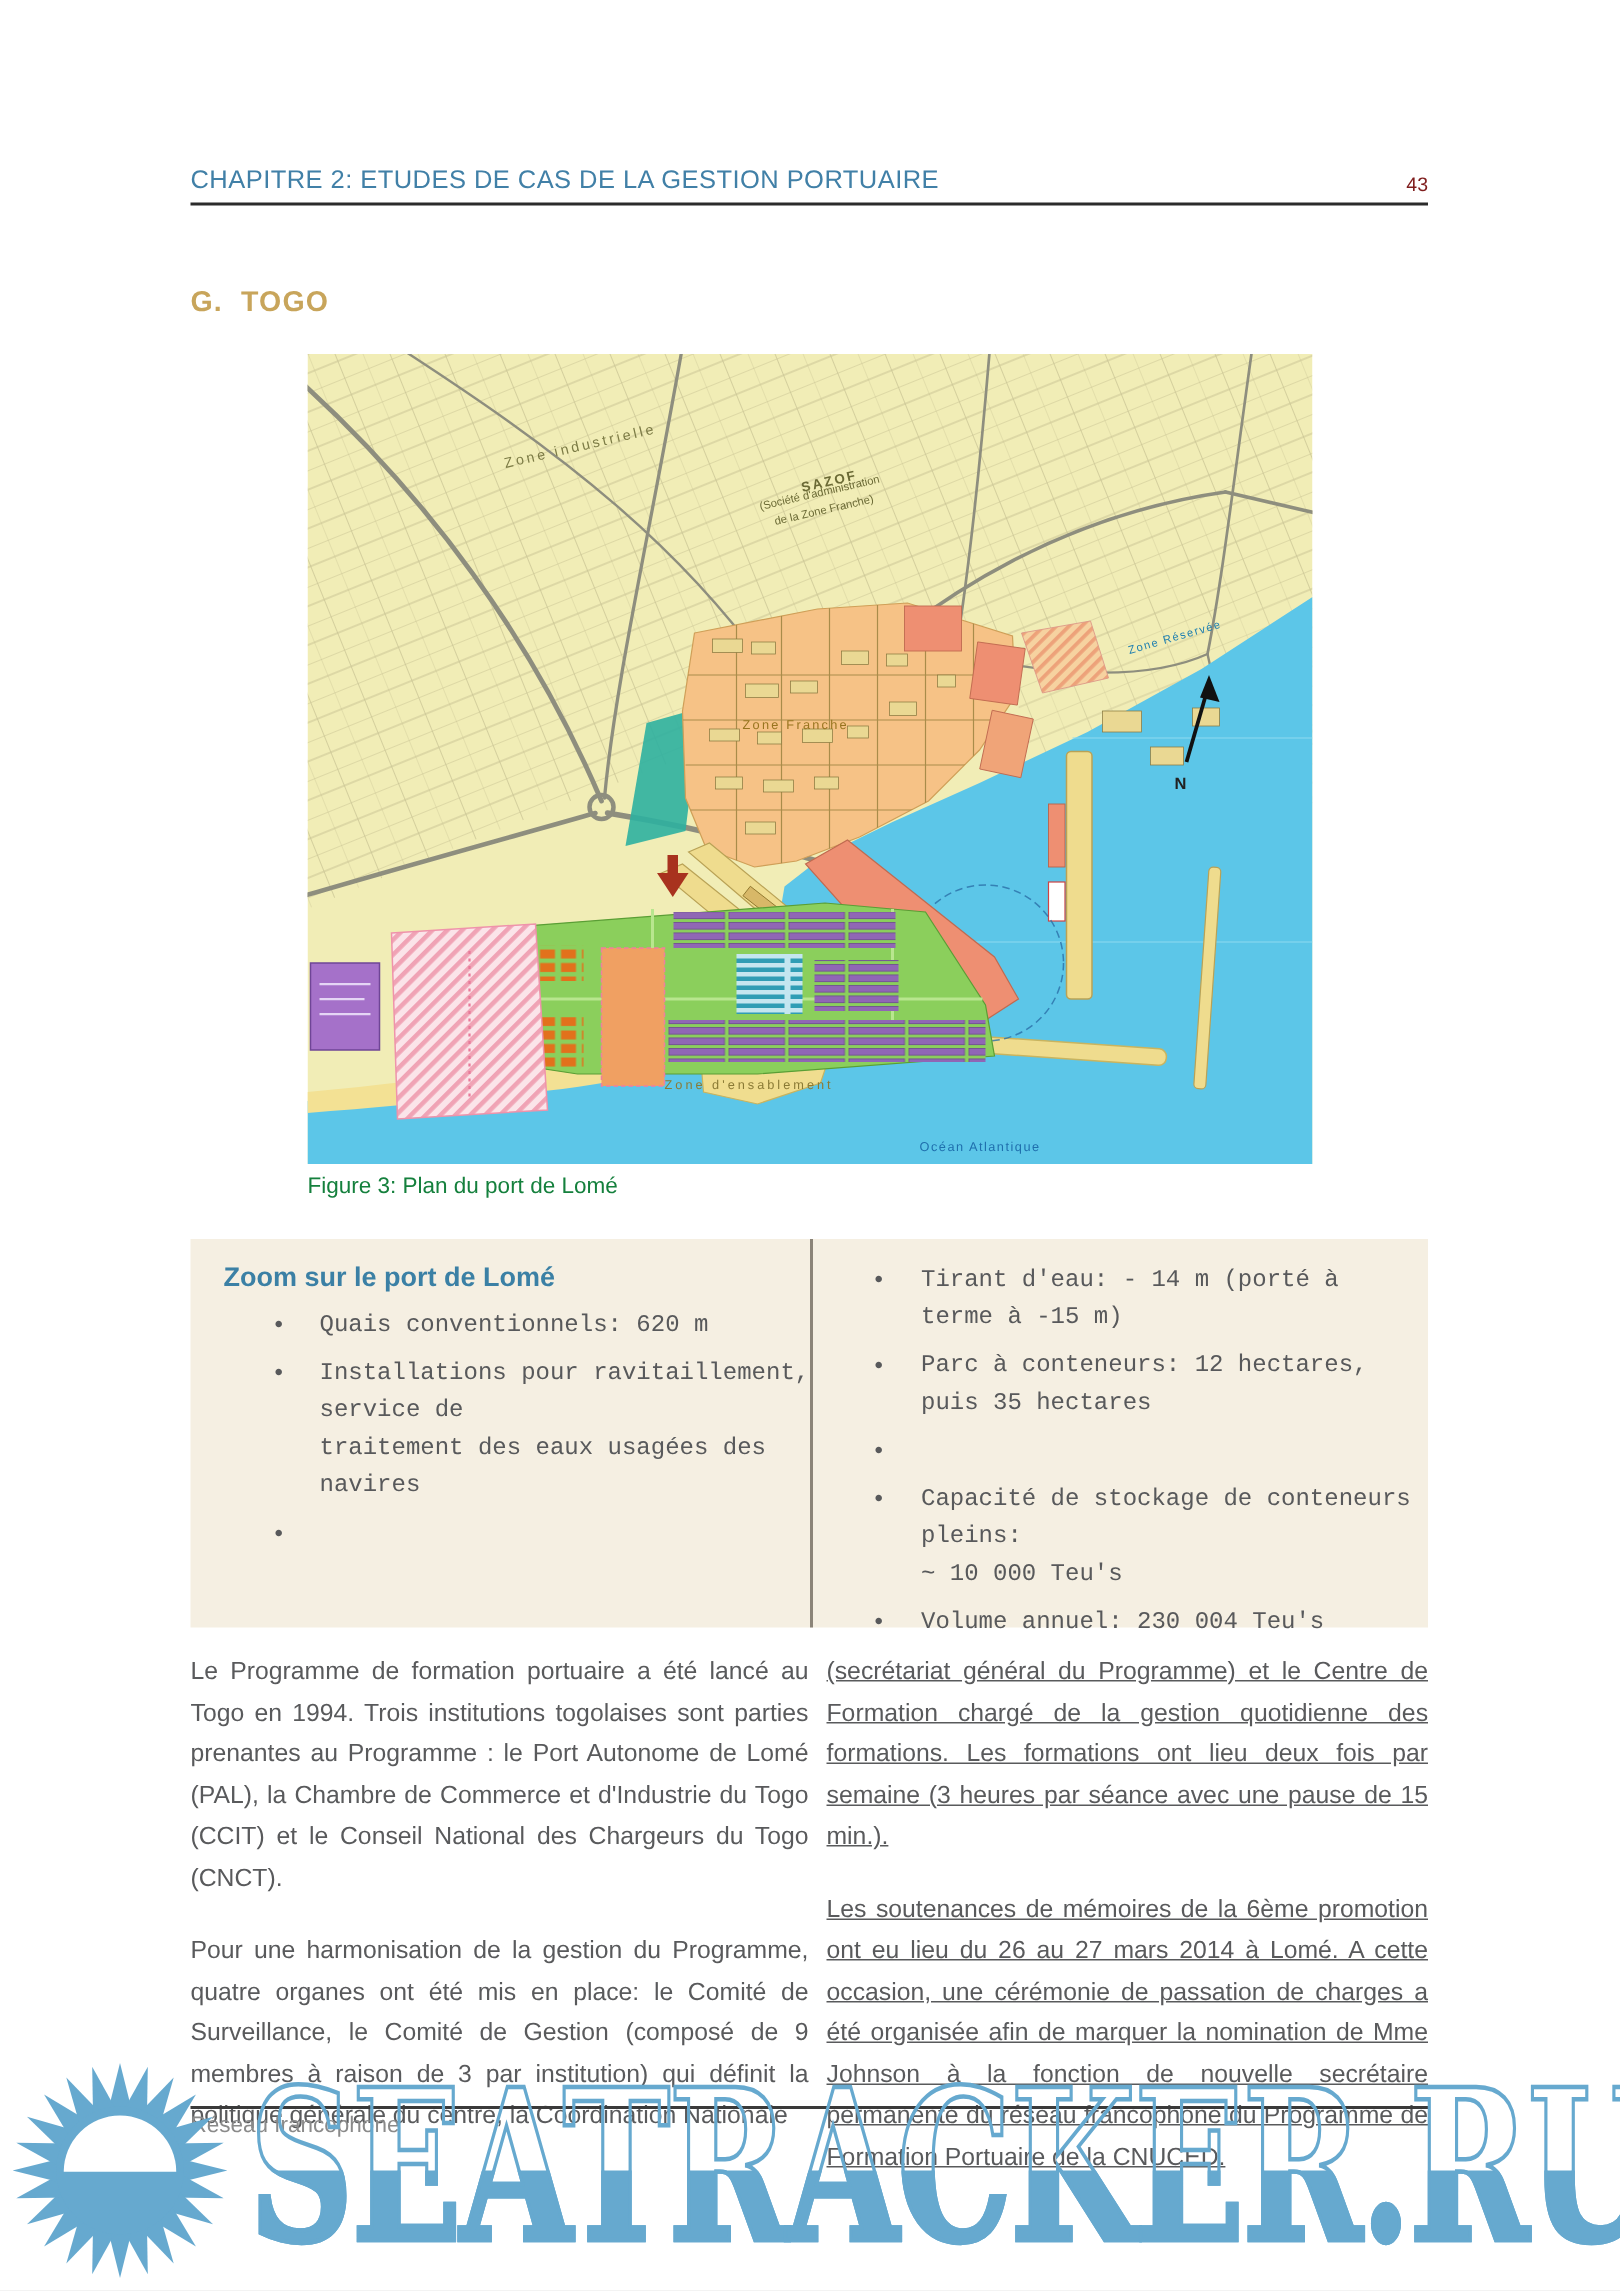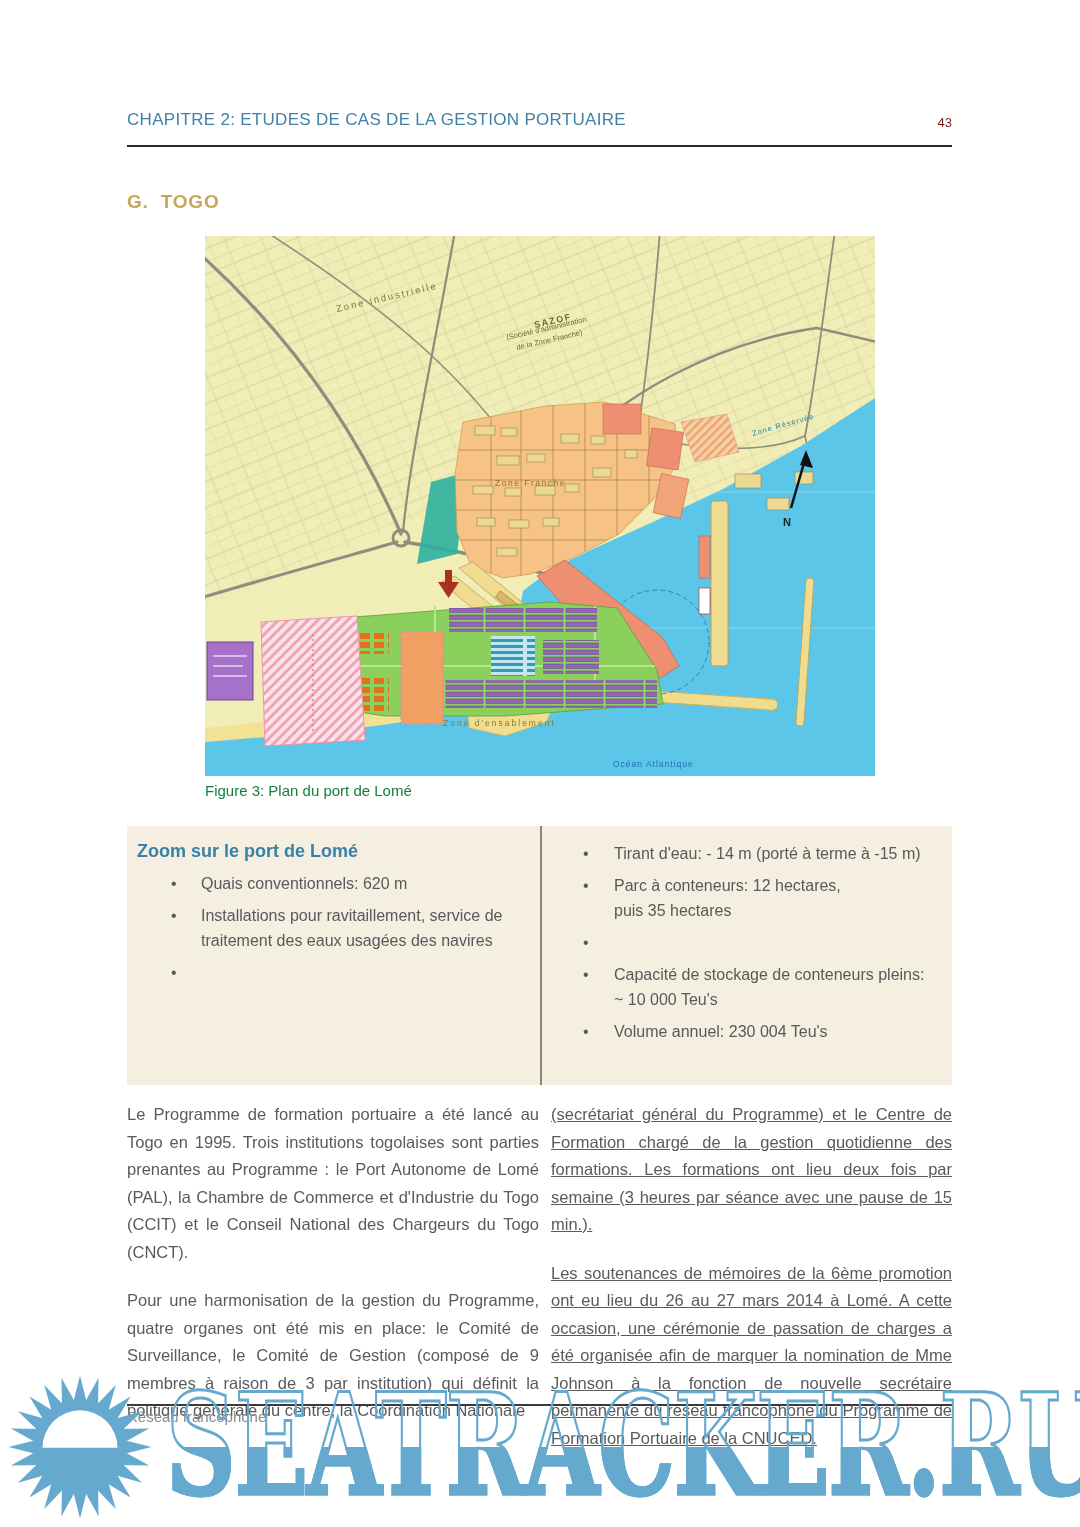--- a/index.html
+++ b/index.html
@@ -1,40 +1,40 @@
 <!DOCTYPE html>
 <html><head>
 <meta charset="utf-8">
 <style>
   html,body{margin:0;padding:0;background:#e9e9e9;}
   .page{position:relative;width:1080px;height:1527px;margin:0 auto;background:#ffffff;
         overflow:hidden;font-family:"Liberation Sans",sans-serif;}
   
   .hdr{position:absolute;left:127px;width:825px;top:110px;border-bottom:2px solid #2b2b2b;
-       padding-bottom:15px;display:flex;justify-content:space-between;align-items:flex-end;}
+       padding-bottom:5px;display:flex;justify-content:space-between;align-items:flex-end;}
   .hdr-title{font-size:17px;color:#4180a7;letter-spacing:.3px;}
   .hdr-page{font-size:13px;color:#7f1d1d;}
   
   .section-title{position:absolute;left:127px;top:191px;font-size:19px;font-weight:bold;
        color:#c8a55b;letter-spacing:.8px;}
   .section-title .gap{display:inline-block;width:12px;}
   
   .figure{position:absolute;left:205px;top:236px;width:670px;height:540px;}
   .caption{position:absolute;left:205px;top:782px;font-size:15px;color:#15803d;}
   
   .infobox{position:absolute;left:127px;top:826px;width:825px;height:259px;background:#f5efe2;}
   .infobox .divider{position:absolute;left:413px;top:0;bottom:0;width:2px;background:#8b8478;}
-  .col-l{position:absolute;left:10px;top:6px;width:395px;}
+  .col-l{position:absolute;left:22px;top:6px;width:395px;}
   .col-r{position:absolute;left:432px;top:8px;width:388px;}
   .box-h{font-size:18px;font-weight:bold;color:#3b80a5;line-height:26px;margin:6px 0 6px;}
   ul.blist{list-style:none;margin:0;padding:0;}
   ul.blist li{display:flex;font-size:16px;color:#58595b;line-height:25px;margin:7px 0;}
   .col-l .dot{flex:none;width:30px;margin-left:34px;text-align:left;color:#58595b;}
   .col-r .dot{flex:none;width:31px;margin-left:24px;text-align:left;color:#58595b;}
-  .btxt{white-space:pre-line;}
+  .btxt{white-space:pre-line;font-family:Liberation Mono, monospace;}
   
   .bodycol{position:absolute;top:1101px;font-size:16.5px;color:#595a5c;line-height:27.5px;
        text-align:justify;}
   .bodycol p{margin:0 0 21px;}
   #body-left{left:127px;width:412px;}
   #body-right{left:551px;width:401px;text-decoration:underline;}
   
   .footline{position:absolute;left:127px;width:825px;top:1404px;border-top:2px solid #3a3a3a;height:0;}
   .footnet{position:absolute;left:127px;top:1408px;font-size:15px;color:#8a8a8a;}
   
@@ -247,21 +247,21 @@
           </li>
         <li>
             <span class="dot">•</span>
             <span class="btxt">Volume annuel: 230 004 Teu's</span>
           </li>
       </ul>
     </div>
   </div>
 
   <div class="bodycol" id="body-left">
-    <p>Le Programme de formation portuaire a été lancé au Togo en 1995. Trois institutions togolaises sont parties prenantes au Programme : le Port Autonome de Lomé (PAL), la Chambre de Commerce et d'Industrie du Togo (CCIT) et le Conseil National des Chargeurs du Togo (CNCT).</p>
+    <p>Le Programme de formation portuaire a été lancé au Togo en 1994. Trois institutions togolaises sont parties prenantes au Programme : le Port Autonome de Lomé (PAL), la Chambre de Commerce et d'Industrie du Togo (CCIT) et le Conseil National des Chargeurs du Togo (CNCT).</p>
     <p>Pour une harmonisation de la gestion du Programme, quatre organes ont été mis en place: le Comité de Surveillance, le Comité de Gestion (composé de 9 membres à raison de 3 par institution) qui définit la politique générale du centre, la Coordination Nationale</p>
   </div>
   <div class="bodycol" id="body-right">
     <p>(secrétariat général du Programme) et le Centre de Formation chargé de la gestion quotidienne des formations. Les formations ont lieu deux fois par semaine (3 heures par séance avec une pause de 15 min.).</p>
     <p>Les soutenances de mémoires de la 6ème promotion ont eu lieu du 26 au 27 mars 2014 à Lomé. A cette occasion, une cérémonie de passation de charges a été organisée afin de marquer la nomination de Mme Johnson à la fonction de nouvelle secrétaire permanente du réseau francophone du Programme de Formation Portuaire de la CNUCED.</p>
   </div>
 
   <div class="footline"></div>
   <div class="footnet">Réseau francophone</div>
 

